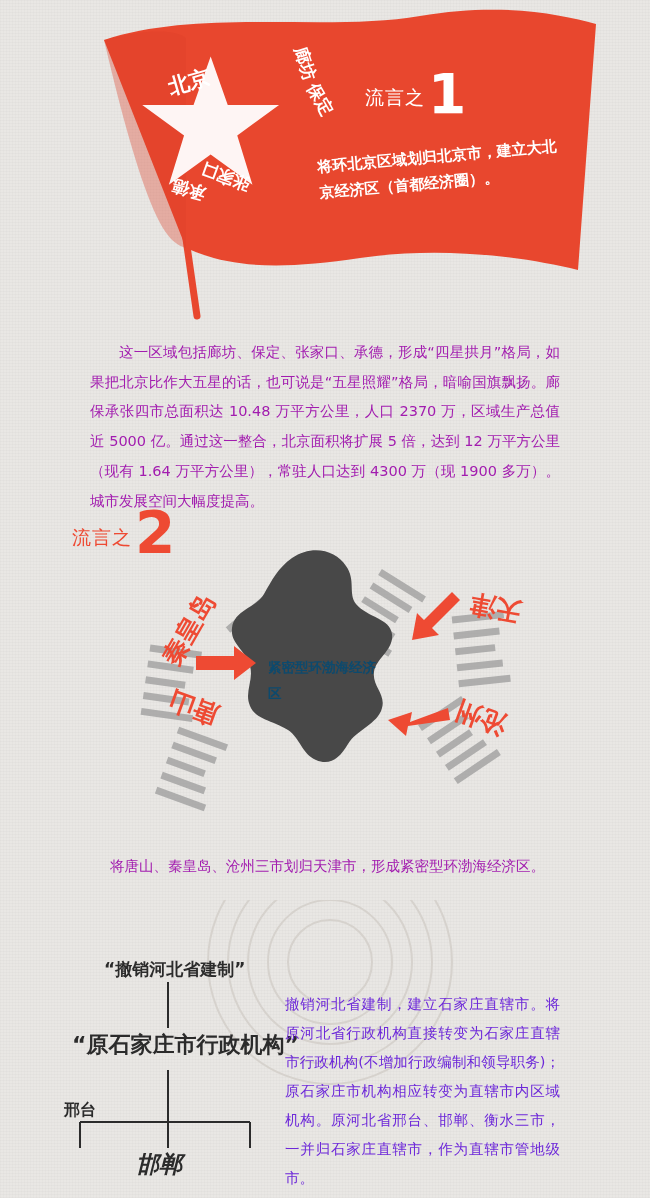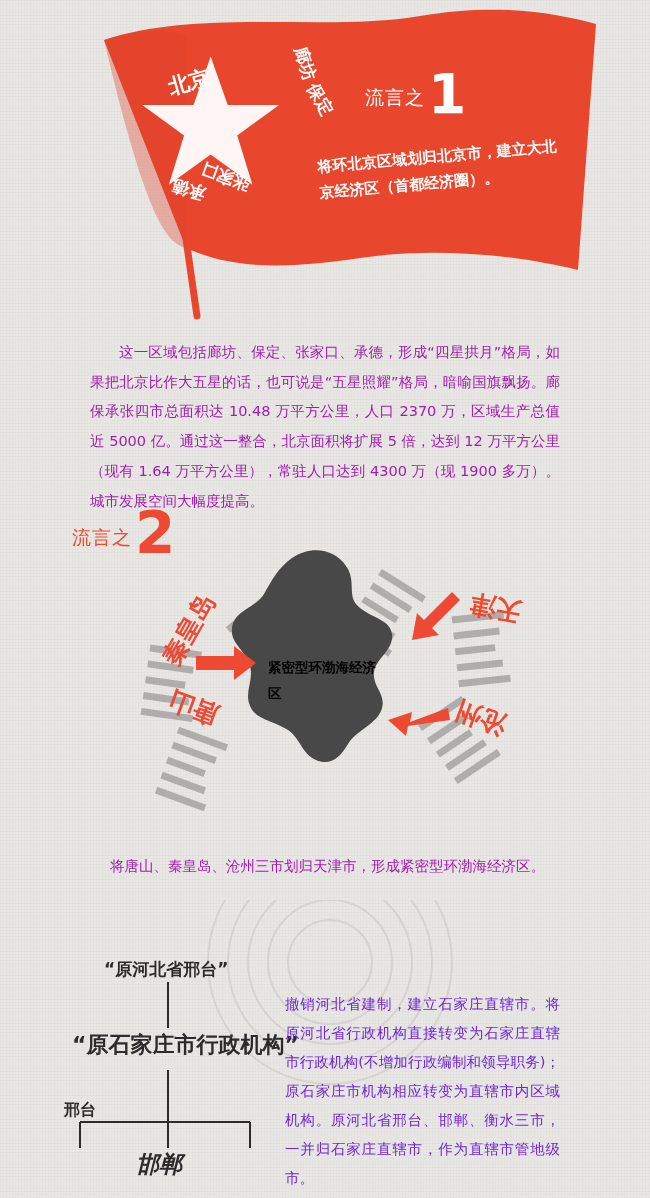--- a/index.html
+++ b/index.html
@@ -59,21 +59,21 @@
   .tag2 .txt{color:#ee4a33;}
   .tag2 .num{color:#ee4a33;font-size:58px;}
 
   .city-label{position:absolute;color:#ee4a33;font-weight:bold;font-size:26px;white-space:nowrap;}
   .c-qhd{left:150px;top:612px;transform:rotate(-60deg);}
   .c-tangshan{left:168px;top:690px;transform:rotate(200deg);}
   .c-tianjin{left:470px;top:590px;transform:rotate(190deg);}
   .c-cangzhou{left:455px;top:700px;transform:rotate(200deg);}
 
   .map-center-text{
-    position:absolute;left:268px;top:655px;width:120px;color:#000000;
+    position:absolute;left:268px;top:655px;width:120px;color:#0c4a6e;
     font-size:13.5px;line-height:1.9;font-weight:bold;text-align:left;
   }
 
   
   .sec3{position:absolute;left:0;top:900px;width:650px;height:298px;}
 
   .tree-node{position:absolute;font-weight:bold;color:#2b2b2b;white-space:nowrap;text-align:center;}
   .n-top{left:104px;top:958px;font-size:17px;}
   .n-mid{left:72px;top:1030px;font-size:22px;}
   .n-a{left:64px;top:1100px;font-size:16px;}
@@ -234,21 +234,21 @@
         <line x1="168" y1="170" x2="168" y2="222"></line>
         <line x1="80" y1="222" x2="250" y2="222"></line>
         <line x1="80" y1="222" x2="80" y2="248"></line>
         <line x1="168" y1="222" x2="168" y2="248"></line>
         <line x1="250" y1="222" x2="250" y2="248"></line>
       </g>
     </svg>
 
   </div>
 
-  <div class="tree-node n-top">“原河北省邢台”</div>
+  <div class="tree-node n-top">“撤销河北省建制”</div>
   <div class="tree-node n-mid">“原石家庄市行政机构”</div>
   <div class="tree-node n-a">邢台</div>
   <div class="tree-node n-b">邯郸</div>
   <div class="tree-node n-c">衡水</div>
 
   <div class="para3">撤销河北省建制，建立石家庄直辖市。将原河北省行政机构直接转变为石家庄直辖市行政机构(不增加行政编制和领导职务)；原石家庄市机构相应转变为直辖市内区域机构。原河北省邢台、邯郸、衡水三市，一并归石家庄直辖市，作为直辖市管地级市。</div>
 
 </div>
 
 </body></html>

